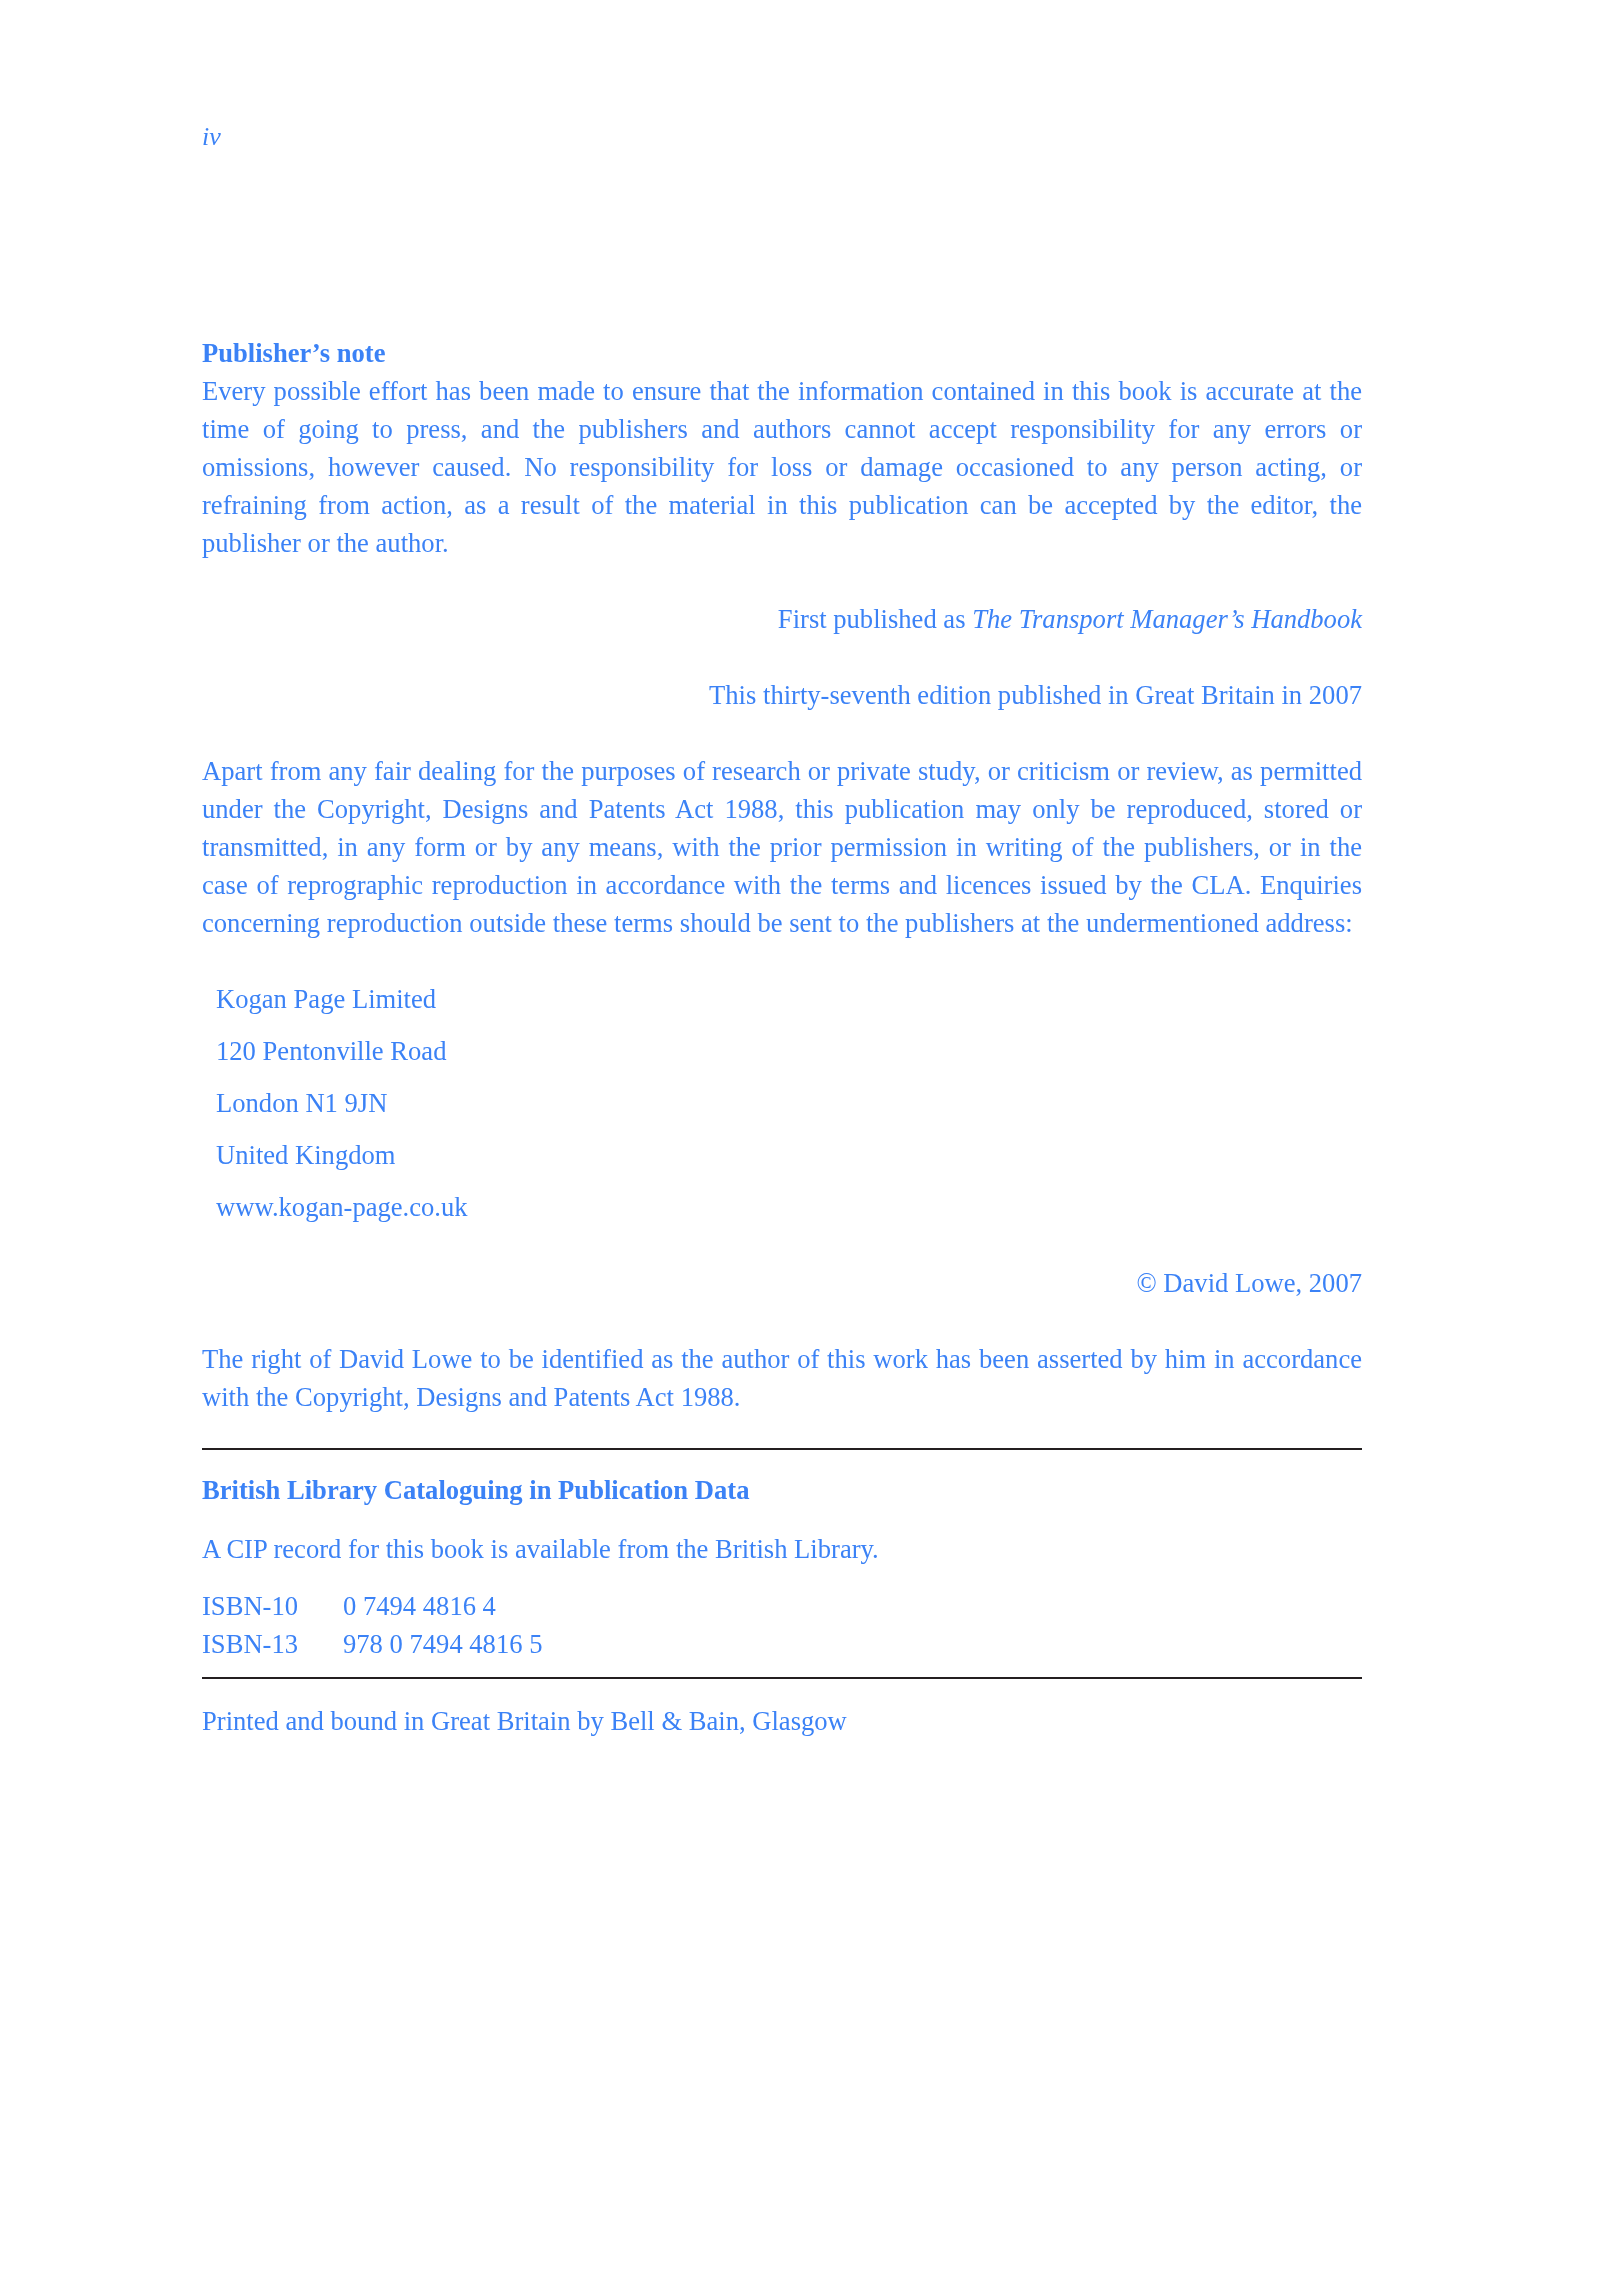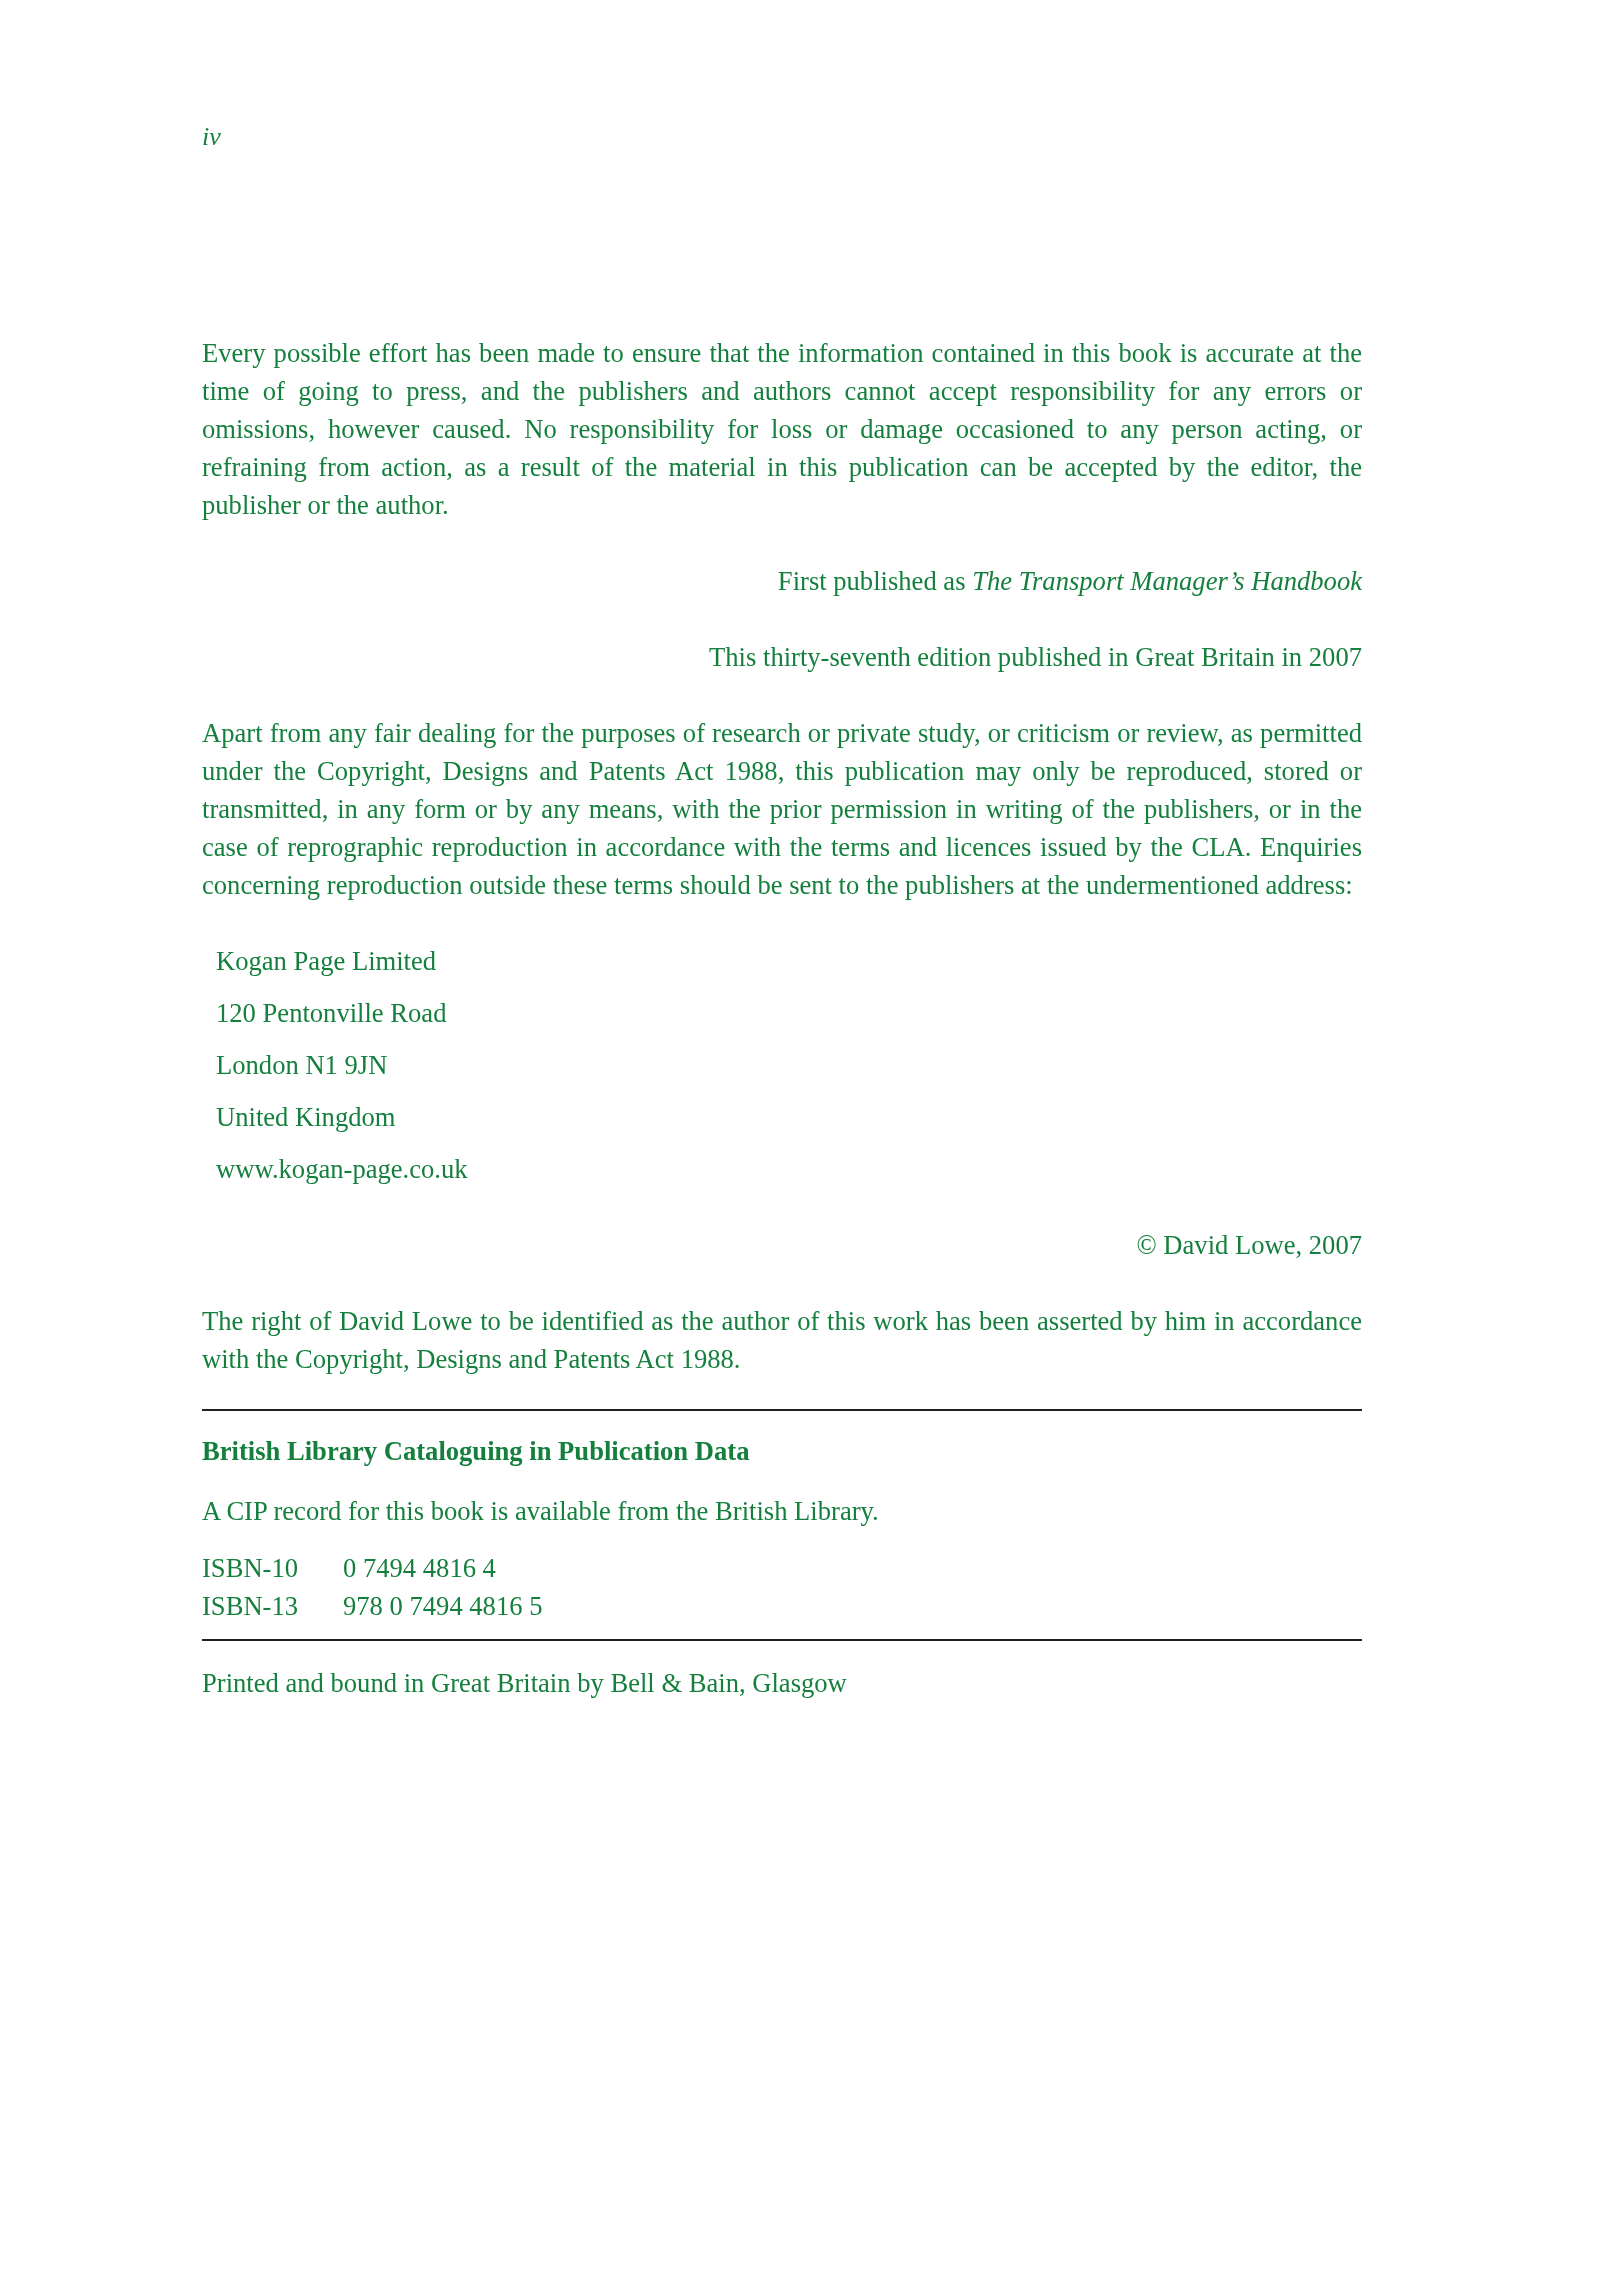--- a/index.html
+++ b/index.html
@@ -8,21 +8,21 @@
     background: #e8e8e8;
   }
   .page {
     position: relative;
     width: 1618px;
     height: 2284px;
     margin: 0 auto;
     background: #ffffff;
     box-sizing: border-box;
     padding: 118px 256px 0 202px;
-    color: #15803d;
+    color: #3b82f6;
     font-family: "Liberation Serif", "DejaVu Serif", serif;
     font-size: 26.6px;
     line-height: 1.43;
   }
   .page-number {
     font-style: italic;
     font-size: 26px;
     margin: 0 0 179px 0;
   }
   .para {
@@ -74,20 +74,21 @@
 </style>
 </head>
 <body>
 
 <div class="page">
 
   <div class="page-number">iv</div>
 
 
   <div class="para">
+    <div class="heading">Publisher’s note</div>
     <div style="text-align: justify;">Every possible effort has been made to ensure that the information contained in this book is accurate at the time of going to press, and the publishers and authors cannot accept responsibility for any errors or omissions, however caused. No responsibility for loss or damage occasioned to any person acting, or refraining from action, as a result of the material in this publication can be accepted by the editor, the publisher or the author.</div>
   </div>
 
   <div class="single-line">
     <span>First published as </span><span class="italic">The Transport Manager’s Handbook</span>
   </div>
 
   <div class="single-line">This thirty-seventh edition published in Great Britain in 2007</div>
 
   <p class="para">Apart from any fair dealing for the purposes of research or private study, or criticism or review, as permitted under the Copyright, Designs and Patents Act 1988, this publication may only be reproduced, stored or transmitted, in any form or by any means, with the prior permission in writing of the publishers, or in the case of reprographic reproduction in accordance with the terms and licences issued by the CLA. Enquiries concerning reproduction outside these terms should be sent to the publishers at the undermentioned address:</p>

